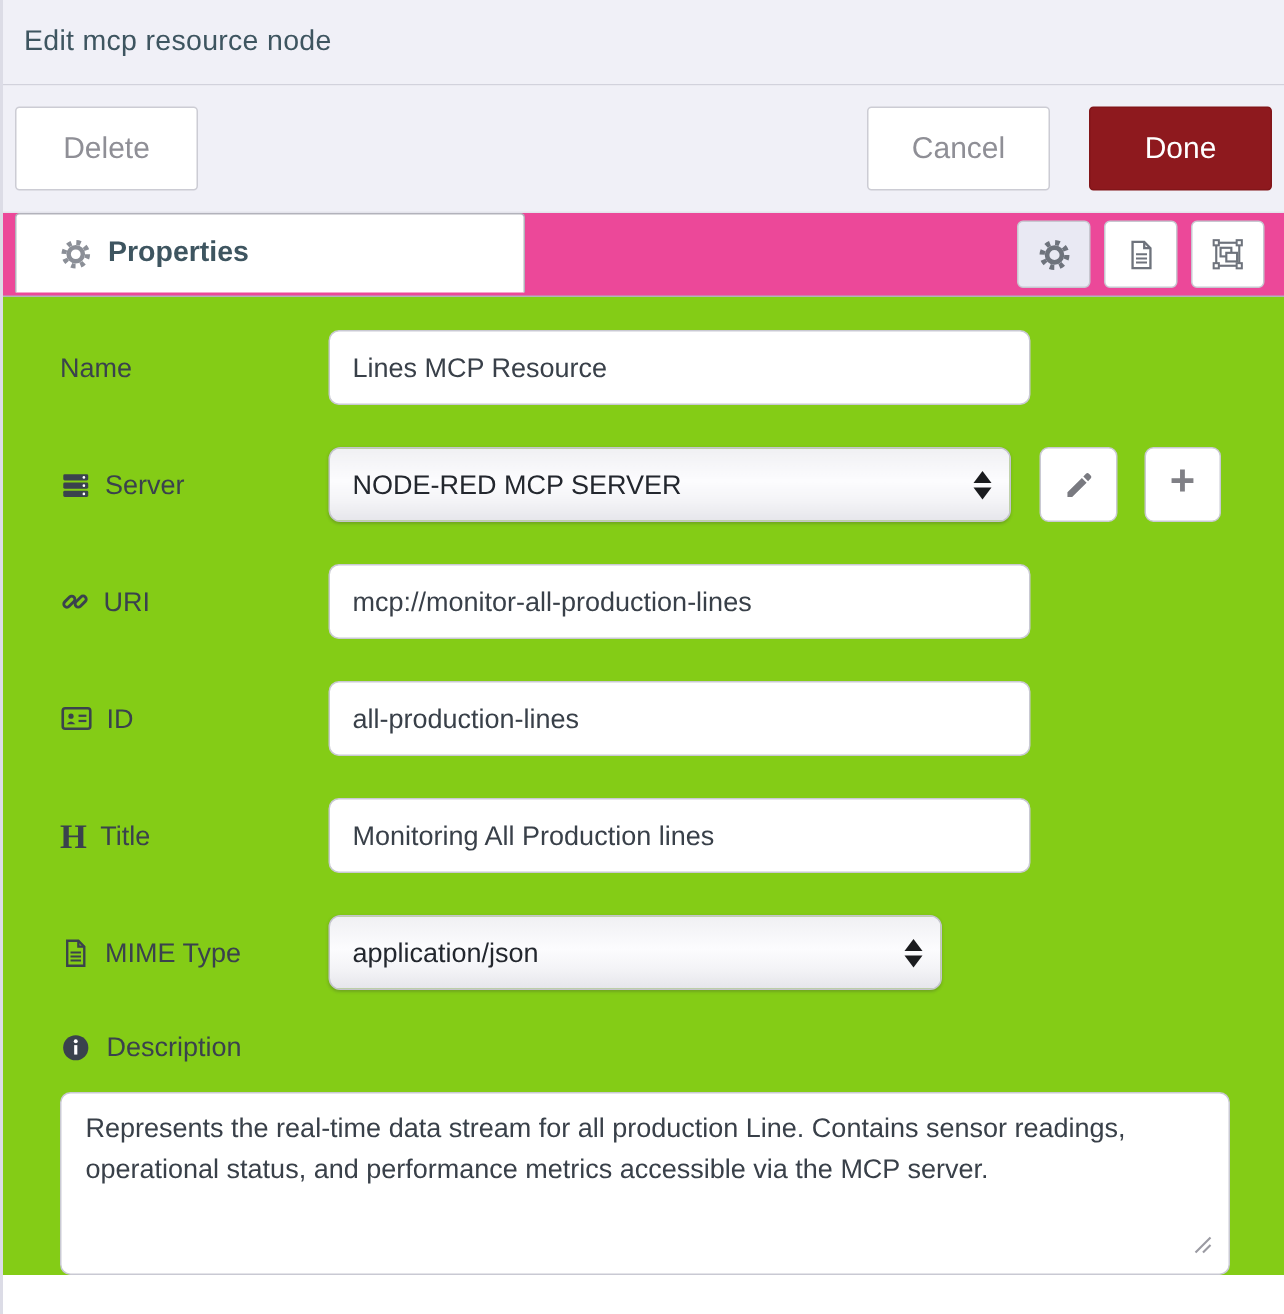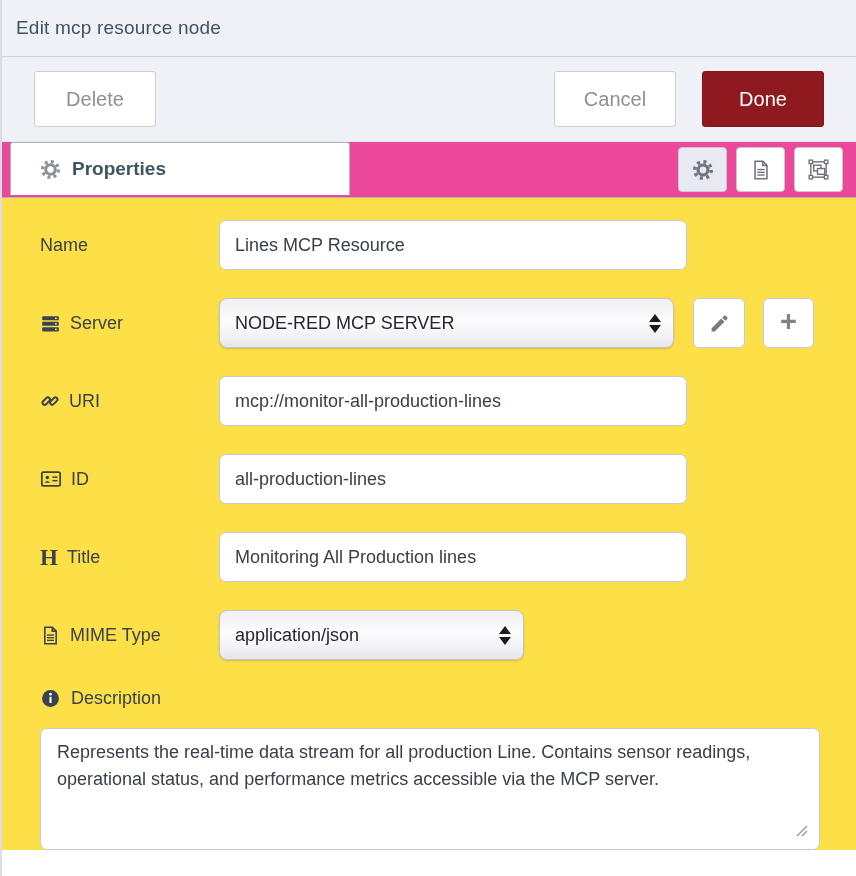--- a/index.html
+++ b/index.html
@@ -15,21 +15,21 @@
   
   .hdr {
     height:57px; background:#f0f0f7; border-bottom:1px solid #d2d2dc;
     display:flex; align-items:center; padding:0 14px;
   }
   .hdr h1 { margin:0; font-size:19px; font-weight:normal; color:#3e5560; letter-spacing:.2px; }
 
   
   .actions {
     height:85px; background:#f0f0f7; display:flex; align-items:center;
-    padding:0 32px; gap:26px; border-bottom:1px solid #e4e4ec;
+    padding:0 8px; gap:26px; border-bottom:1px solid #e4e4ec;
   }
   .btn {
     height:56px; min-width:122px; padding:0 24px;
     background:#fff; border:1px solid #ccccd4; border-radius:3px;
     font-family:inherit; font-size:20px; color:#8f8f96; cursor:pointer;
   }
   .btn.primary { background:#8e191e; border-color:#821519; color:#fff; }
   .spacer { flex:1; }
 
   
@@ -44,41 +44,41 @@
   }
   .tab .ticon { color:#8b8f97; display:flex; }
   .tab-tools { position:absolute; right:13px; bottom:6px; display:flex; gap:9px; z-index:2; }
   .tool {
     width:49px; height:45px; background:#fff; border:1px solid #c7c7d0; border-radius:4px;
     color:#6e737c; display:flex; align-items:center; justify-content:center; cursor:pointer; padding:0;
   }
   .tool.active { background:#e9e9f3; }
 
   
-  .form { background:#fde047; padding:22px 42px 0 38px; }
+  .form { background:#84cc16; padding:22px 42px 0 38px; }
   .row { display:flex; align-items:center; margin-bottom:28px; }
   .row label {
     width:179px; flex:none; display:flex; align-items:center; gap:9px;
     font-size:18px; color:#3a424d;
   }
   .row label .licon { display:flex; color:#3a424d; flex:none; }
   .text-input {
     width:468px; height:50px; background:#fff;
     border:1px solid #c9c9d3; border-radius:7px; padding:0 15px;
     font-family:inherit; font-size:18px; color:#394049; outline:none;
   }
   .mac-select {
     height:50px; border:1px solid #c4c4cd; border-radius:8px;
     background:linear-gradient(180deg,#f0f0f3 0%,#fcfcfe 45%,#f4f4f7 72%,#e6e6eb 100%);
     box-shadow:0 1px 2px rgba(40,40,60,.22);
     display:flex; align-items:center; justify-content:space-between;
     padding:0 12px 0 15px; font-size:18px; color:#23272e; cursor:pointer;
   }
   .server-select { width:479px; margin-right:19px; }
-  .mime-select   { width:305px; }
+  .mime-select   { width:409px; }
   .arrows { display:flex; flex-direction:column; gap:3px; align-items:center; }
   .arrows .up   { width:0; height:0; border-left:6px solid transparent; border-right:6px solid transparent; border-bottom:8px solid #1a1b1e; }
   .arrows .down { width:0; height:0; border-left:6px solid transparent; border-right:6px solid transparent; border-top:8px solid #1a1b1e; }
   .sq {
     width:54px; height:50px; background:#fff; border:1px solid #c9c9d3; border-radius:6px;
     color:#797a80; display:flex; align-items:center; justify-content:center; cursor:pointer; padding:0;
   }
   .sq + .sq { margin-left:18px; }
   .plus-glyph { font-size:29px; font-weight:bold; color:#808086; line-height:1; margin-top:-3px; font-family:inherit; }
   .h-glyph { font-family:"Liberation Serif", serif; font-weight:bold; font-size:23px; line-height:1; color:#3a424d; }

